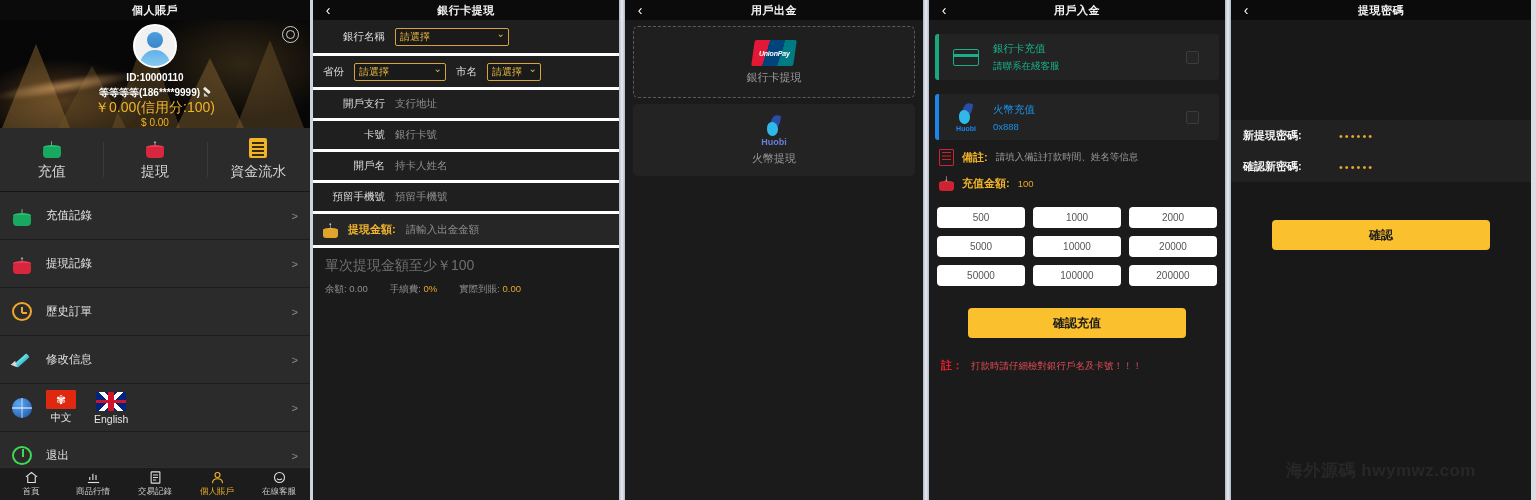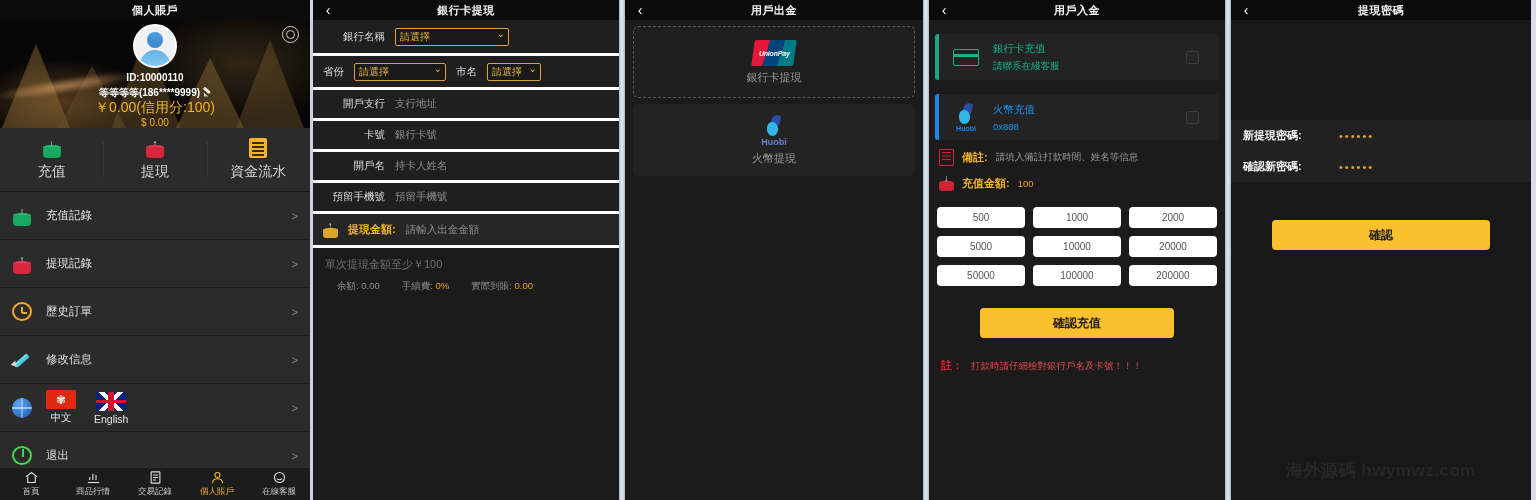--- a/index.html
+++ b/index.html
@@ -205,22 +205,22 @@
   .sel.w56 { width: 54px; }
   .ph { color: #8d8d8d; font-size: 10.5px; }
   .amount-row { background: #262626; }
   .amount-row .alabel { color: #f0b429; font-size: 11px; font-weight: bold; }
   .mini-coin { width: 15px; height: 16px; position: relative; flex: 0 0 15px; }
   .mini-coin .b { position:absolute; left:0; bottom:0; width:15px;height:9px;background:#e0a52a;border-radius:2px 2px 3px 3px;}
   .mini-coin .l { position:absolute; left:0; bottom:6px; width:15px;height:4px;background:#f3bd3e;border-radius:50%;}
   .mini-coin .a { position:absolute; left:5px; top:-1px; color:#fff; font-size:8px; font-weight:bold;}
   .mini-coin.redc .b { background:#cf2233; } .mini-coin.redc .l { background:#e83c4d; }
 
-  .hint { color: #6f6f6f; font-size: 11px; padding: 9px 12px 0; }
-  .stat-row { display: flex; padding: 8px 24px 0; gap: 22px; text-align: center; }
+  .hint { color: #6f6f6f; font-size: 14px; padding: 9px 12px 0; }
+  .stat-row { display: flex; padding: 8px 12px 0; gap: 22px; text-align: center; }
   .stat { font-size: 9.5px; color: #8f8f8f; }
   .stat b { color: #e9a62b; font-weight: normal; }
   .stat .v-gray { color: #8f8f8f; }
 
   .btn-primary {
     display: block; margin: 22px auto 0; width: 218px; height: 30px;
     background: #fbc02d; color: #1a1a1a; font-size: 12px; font-weight: bold;
     border: none; border-radius: 4px; cursor: pointer;
   }
   .p2 .btn-primary { margin-top: 24px; }
@@ -278,21 +278,21 @@
   .p4-row .rv { color: #9a9a9a; font-size: 9.5px; }
   .p4-row .rv.gold { color: #e9a62b; }
   .memo-ico { width: 15px; height: 17px; border: 1.6px solid #cf2233; border-radius: 1px; position: relative; flex:0 0 15px;}
   .memo-ico::before { content:""; position:absolute; left:2px; top:2px; right:2px; height:1.4px; background:#cf2233;
       box-shadow: 0 3.5px 0 #cf2233, 0 7px 0 #cf2233;}
 
   .amt-grid { display: grid; grid-template-columns: repeat(3, 1fr); gap: 8px 8px;
     padding: 16px 8px 0; }
   .amt-btn { height: 21px; background: #fff; border-radius: 4px; border: none;
     color: #555; font-size: 10px; cursor: pointer; }
-  .p4 .btn-primary { width: 194px; margin-top: 22px; }
+  .p4 .btn-primary { width: 218px; margin-top: 22px; }
   .red-note { padding: 20px 12px 0; display: flex; gap: 8px; align-items: baseline; }
   .red-note .rn-lbl { color: #e01e2b; font-size: 11px; font-weight: bold; }
   .red-note .rn-txt { color: #e34b55; font-size: 9.5px; }
 
   
   .p5-body { position: relative; height: 480px; background: #181818; }
   .p5-spacer { height: 100px; }
   .pw-group { background: #212121; }
   .pw-row { display: flex; align-items: center; height: 31px; padding: 0 12px; gap: 18px; }
   .pw-row .pw-lbl { color: #f2f2f2; font-size: 11px; font-weight: bold; width: 78px; }

